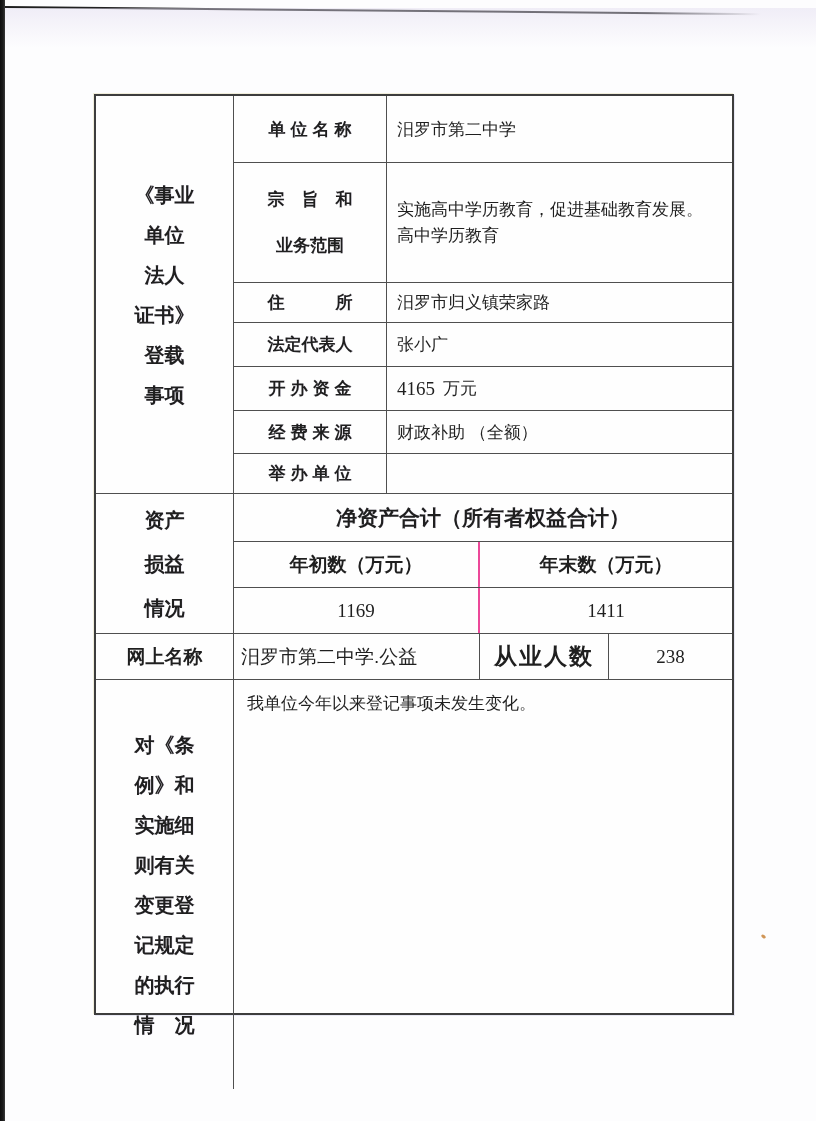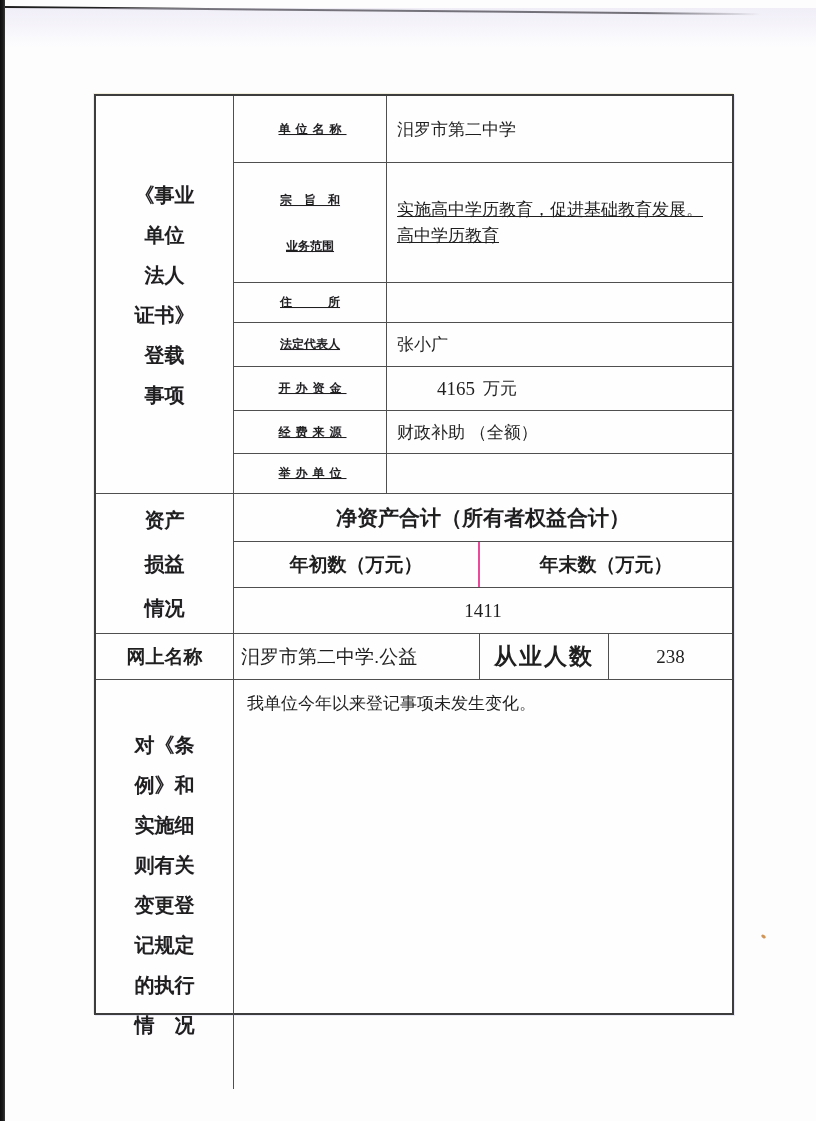--- a/index.html
+++ b/index.html
@@ -53,42 +53,41 @@
   .side-line { line-height: 40px; white-space: pre; }
   .sec-assets .side-line { line-height: 44px; }
 
   .sec-rows { flex: 1; display: flex; flex-direction: column; min-width: 0; }
   .row { display: flex; min-height: 0; }
   .row + .row { border-top: 1px solid #4f4f4f; }
   .r-name    { height: 66px; }
   .r-purpose { height: 120px; }
   .r-addr    { height: 40px; }
   .r-rep     { height: 44px; }
-  .r-capital { height: 44px; gap: 40px; }
+  .r-capital { height: 44px; }
   .r-fund    { height: 43px; }
   .r-org     { flex: 1; }
 
   .lbl {
     flex: 0 0 153px; width: 153px;
     border-right: 1px solid #4f4f4f;
     display: flex; align-items: center; justify-content: center;
-    font-weight: bold; font-size: 12px; white-space: pre;
+    font-weight: bold; font-size: 17px; white-space: pre;
     text-shadow: 0.4px 0.4px 0 rgba(120,90,170,0.16);
-    text-decoration: underline;
   }
   .sp { letter-spacing: 5px; margin-right: -5px; }
   .lbl-lines { flex-direction: column; }
   .lbl-lines .tl { line-height: 46px; white-space: pre; }
 
   .val {
     flex: 1; display: flex; align-items: center;
     padding-left: 10px; font-size: 17px; white-space: pre;
   }
   .val-lines { flex-direction: column; justify-content: center; align-items: flex-start; }
-  .val-lines div { line-height: 26px; white-space: pre; text-decoration: underline; }
+  .val-lines div { line-height: 26px; white-space: pre; }
 
   .num { font-family: "Liberation Serif", "DejaVu Serif", serif; font-size: 19px; }
   .unit { margin-left: 8px; font-size: 17px; }
 
   
   .row-assets-header {
     height: 47px; display: flex; align-items: center; justify-content: center;
     font-weight: bold; font-size: 21px;
     text-shadow: 0.4px 0.4px 0 rgba(120,90,170,0.16);
   }
@@ -162,20 +161,21 @@
           <div class="val val-lines">
             <div>实施高中学历教育，促进基础教育发展。</div>
             <div>高中学历教育</div>
           </div>
         </div>
 
         <div class="row r-addr">
           <div class="lbl">
             <span>住　　　所</span>
           </div>
+          <div class="val">汨罗市归义镇荣家路</div>
         </div>
 
         <div class="row r-rep">
           <div class="lbl">
             <span>法定代表人</span>
           </div>
           <div class="val">张小广</div>
         </div>
 
         <div class="row r-capital">
@@ -210,20 +210,21 @@
         <div class="side-line">损益</div>
         <div class="side-line">情况</div>
       </div>
       <div class="sec-rows">
         <div class="row row-assets-header">净资产合计（所有者权益合计）</div>
         <div class="row row-assets-sub">
           <div class="half half-1">年初数（万元）</div>
           <div class="half half-2">年末数（万元）</div>
         </div>
         <div class="row row-assets-vals">
+          <div class="half half-1 num-cell">1169</div>
           <div class="half half-2 num-cell">1411</div>
         </div>
       </div>
     </div>
 
     <div class="sec sec-online">
       <div class="ol-label">网上名称</div>
       <div class="ol-value">汨罗市第二中学.公益</div>
       <div class="ol-staff-label">从业人数</div>
       <div class="ol-staff-value num-cell">238</div>

